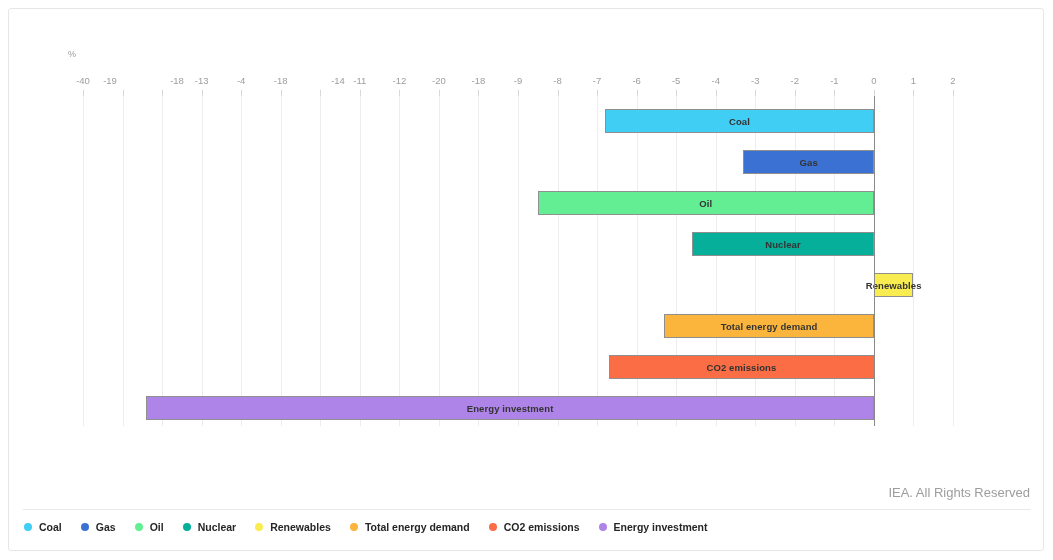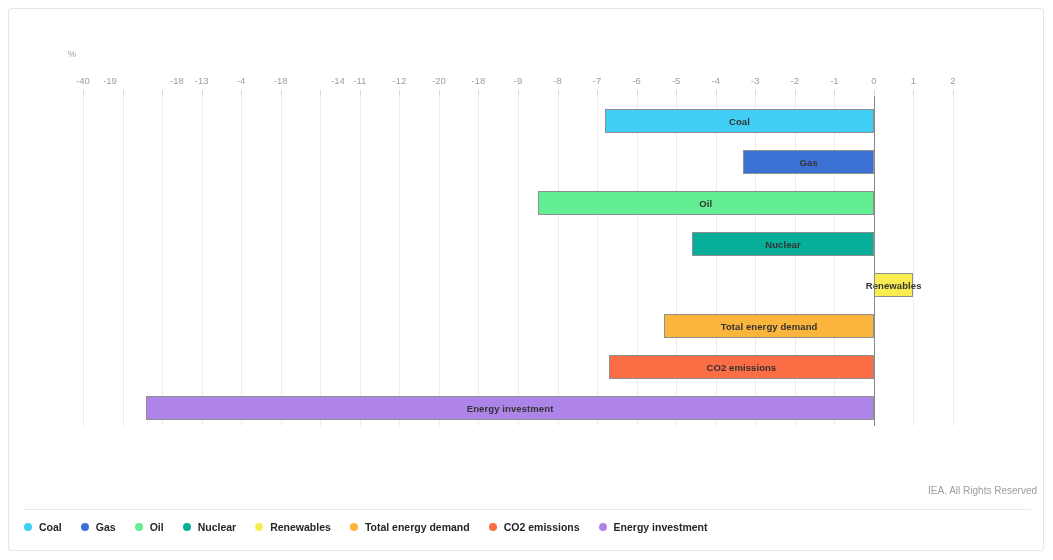--- a/index.html
+++ b/index.html
@@ -96,23 +96,23 @@
     position: relative;
   }
   .bar-label.outside {
     position: absolute;
     left: 50%;
     transform: translateX(-50%);
   }
   
   #copyright {
     position: absolute;
-    right: 16px;
+    right: 23px;
     top: 485px;
-    font-size: 10px;
+    font-size: 13px;
     color: #9d9d9d;
     white-space: nowrap;
   }
   
   #legend-sep {
     position: absolute;
     left: 23px;
     top: 509px;
     width: 1008px;
     height: 1px;

